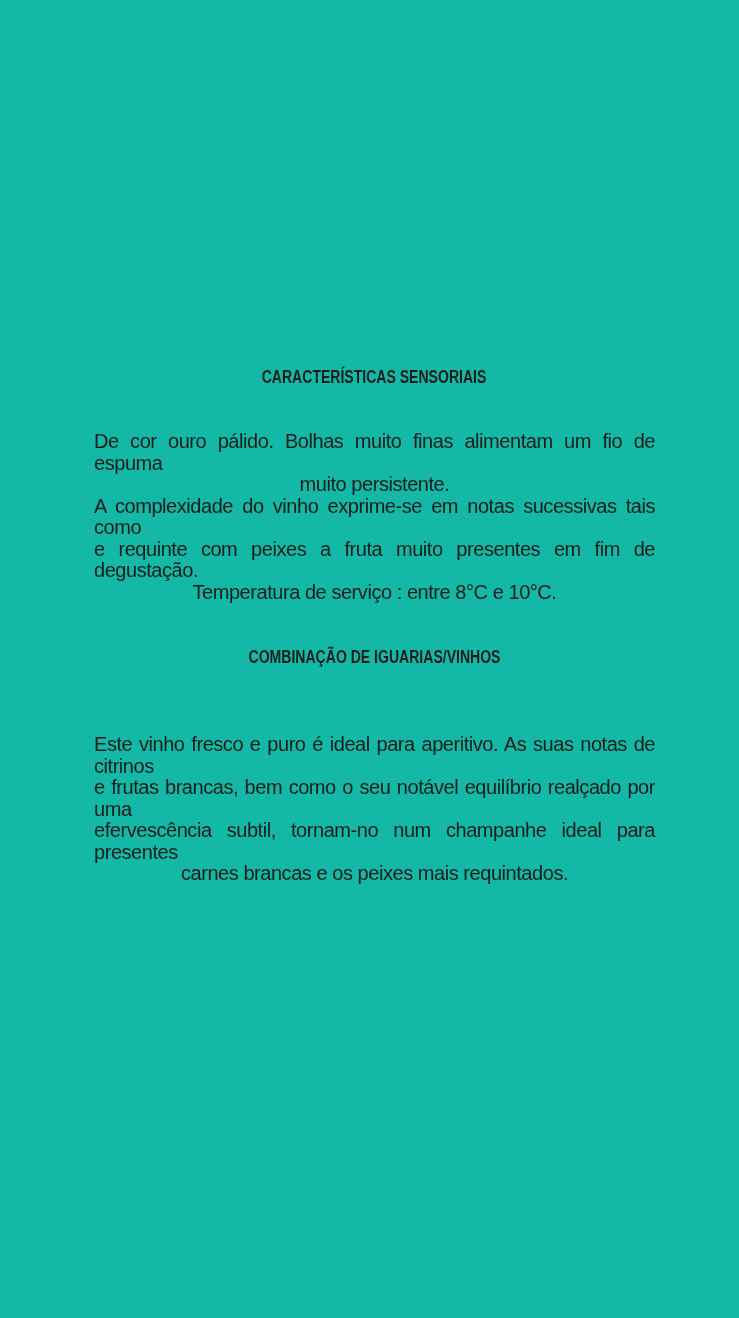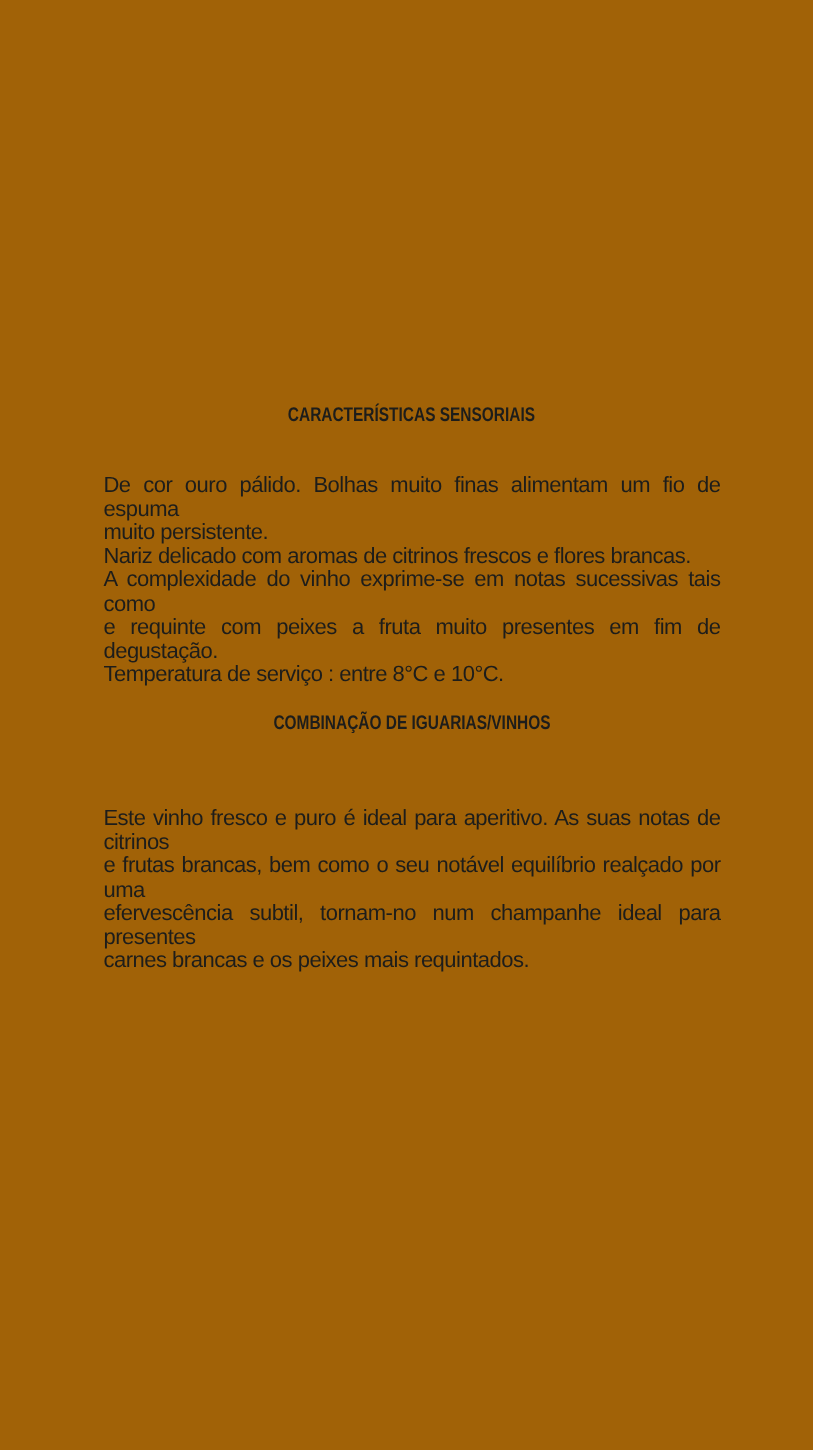--- a/index.html
+++ b/index.html
@@ -10,21 +10,21 @@
     width: 739px;
     height: 1318px;
     background: #ffffff;
     position: relative;
     overflow: hidden;
     font-family: "Liberation Sans", sans-serif;
   }
   .page {
     position: absolute;
     inset: 0;
-    background: #a16207;
+    background: #14b8a6;
   }
   .col {
     position: absolute;
     left: 94px;
     width: 561px;
     color: #1d1d1b;
   }
   .heading {
     text-align: center;
     font-weight: bold;
@@ -38,21 +38,21 @@
     display: inline-block;
     transform: scaleX(0.78);
     transform-origin: 50% 50%;
   }
   .bodytext {
     font-size: 20px;
     line-height: 21.5px;
     letter-spacing: -0.45px;
   }
   .line {
-    text-align: left;
+    text-align: center;
     white-space: normal;
   }
   .line-j {
     text-align: justify;
     text-align-last: justify;
   }
   #heading-1 { top: 366px; }
   #body-1    { top: 431px; }
   #heading-2 { top: 646px; }
   #body-2    { top: 710px; margin-top: 24px; }
@@ -62,21 +62,20 @@
 
 <div class="page">
 
   <h2 id="heading-1" class="col heading">
     <span class="heading-inner">CARACTERÍSTICAS SENSORIAIS</span>
   </h2>
 
   <div id="body-1" class="col bodytext">
       <div class="line line-j">De cor ouro pálido. Bolhas muito finas alimentam um fio de espuma</div>
       <div class="line">muito persistente.</div>
-      <div class="line">Nariz delicado com aromas de citrinos frescos e flores brancas.</div>
       <div class="line line-j">A complexidade do vinho exprime-se em notas sucessivas tais como</div>
       <div class="line line-j">e requinte com peixes a fruta muito presentes em fim de degustação.</div>
       <div class="line">Temperatura de serviço : entre 8°C e 10°C.</div>
     </div>
 
   <h2 id="heading-2" class="col heading">
     <span class="heading-inner">COMBINAÇÃO DE IGUARIAS/VINHOS</span>
   </h2>
 
   <div id="body-2" class="col bodytext">

